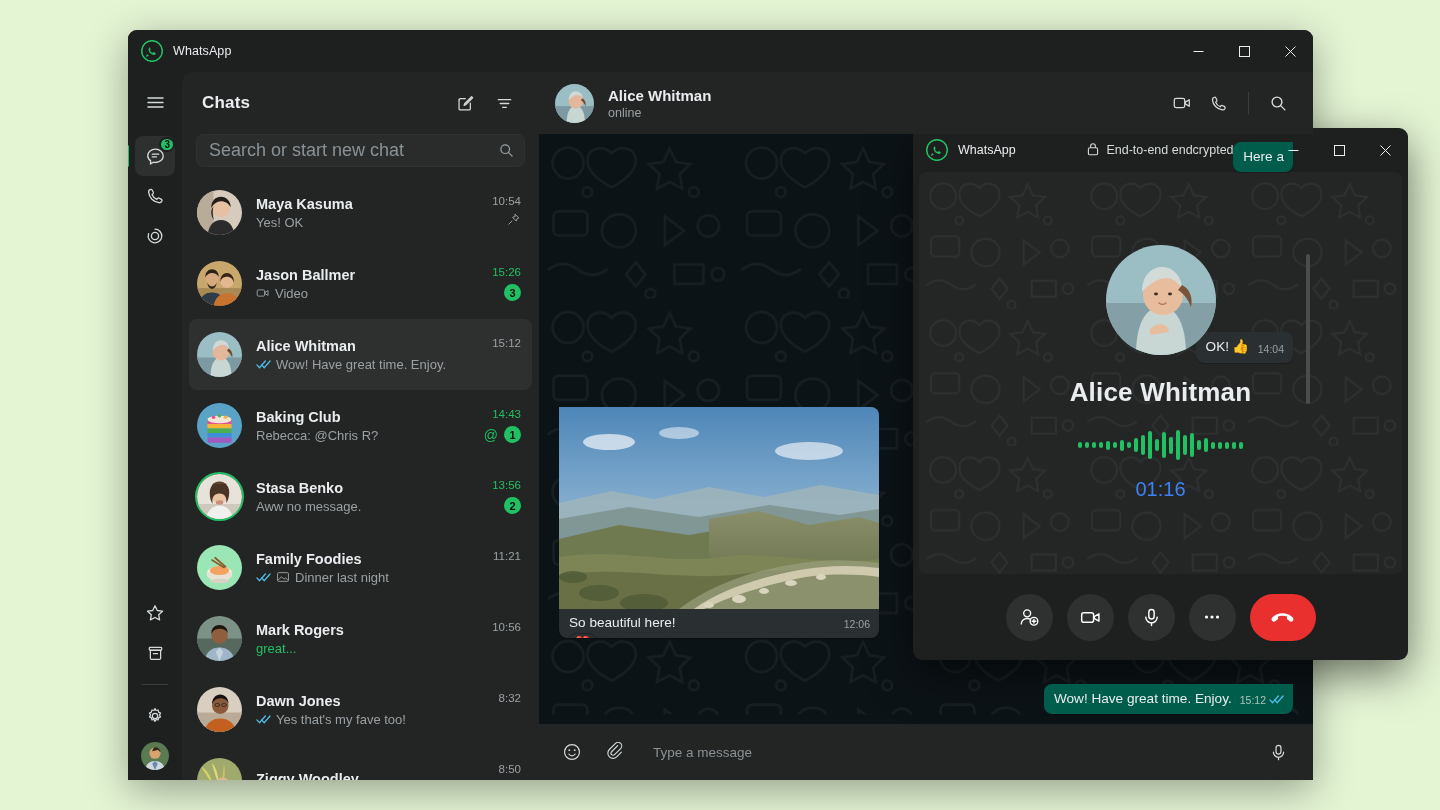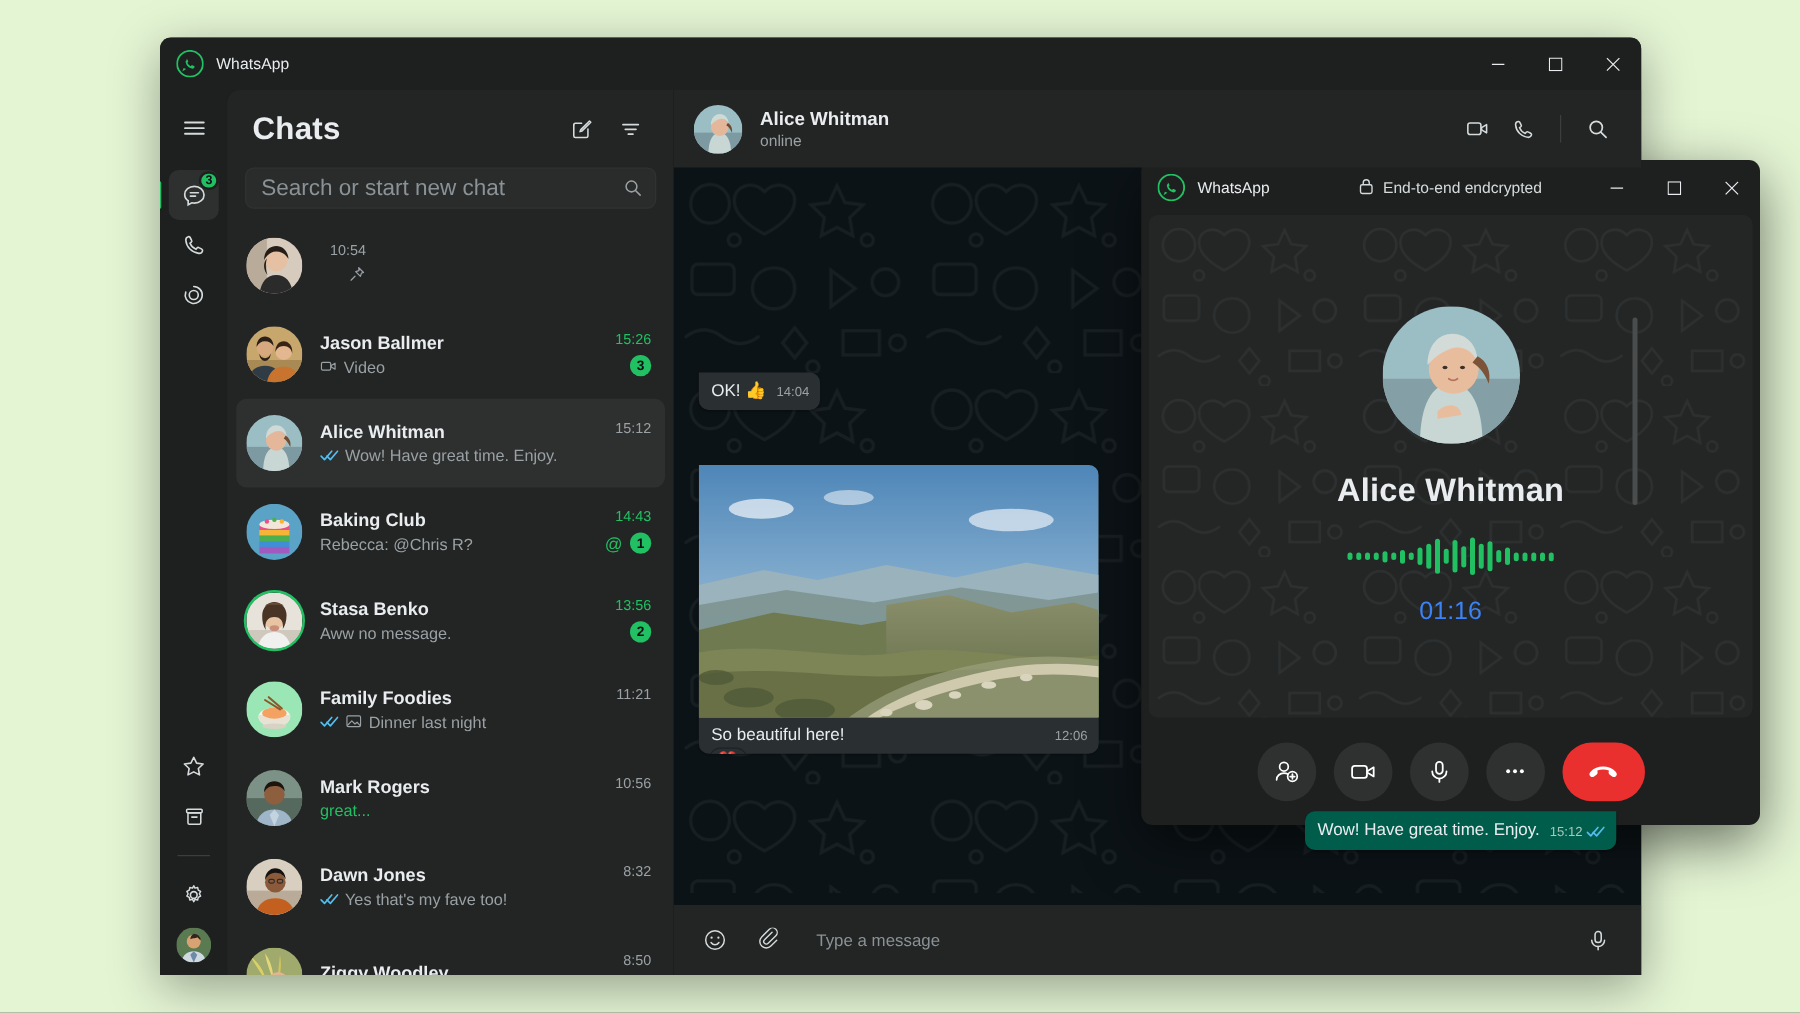--- a/index.html
+++ b/index.html
@@ -89,21 +89,21 @@
     background: #232424;
     border-radius: 10px 0 0 0;
     display: flex; flex-direction: column;
     min-height: 0;
   }
   #list-head {
     height: 62px; flex: 0 0 62px;
     display: flex; align-items: center; padding: 0 18px 0 20px;
   }
   #list-head .title {
-    font-size: 25px; font-weight: bold; color: #e9edef; letter-spacing: .2px;
+    font-size: 17px; font-weight: bold; color: #e9edef; letter-spacing: .2px;
   }
   #list-head .head-acts { margin-left: auto; display: flex; gap: 6px; }
   .ico-btn {
     width: 33px; height: 33px; border-radius: 50%;
     display: flex; align-items: center; justify-content: center;
     color: #d5dbdc; cursor: pointer;
   }
 
   #search-wrap { padding: 0 14px 10px 14px; }
   #search-box {
@@ -447,20 +447,26 @@
       <div id="chat-list">
           <div class="chat-row">
             <div class="chat-av"><svg viewBox="0 0 60 60" width="100%" height="100%">
                 <rect width="60" height="60" fill="#d6cbbd"></rect>
                 <rect x="0" y="0" width="22" height="60" fill="#b9ab9a"></rect>
                 <circle cx="32" cy="24" r="12" fill="#e6c0a2"></circle>
                 <path d="M19 24c0-10 6-15 13-15s13 6 13 14c-3-5-7-8-13-8s-10 4-13 9z" fill="#241d18"></path>
                 <path d="M22 22c-2 8-1 14 1 18-4-4-6-12-1-18z" fill="#241d18"></path>
                 <path d="M14 60c2-13 8-20 18-20s16 7 18 20z" fill="#2b2b2b"></path>
               </svg></div>
+            <div class="chat-mid">
+              <div class="chat-name">Maya Kasuma</div>
+              <div class="chat-msg">
+                <span>Yes! OK</span>
+              </div>
+            </div>
             <div class="chat-right">
               <span class="chat-time">10:54</span>
               <span class="chat-badges">
                 <span class="pin-ico"><svg width="15" height="15" viewBox="0 0 18 18">
                     <path d="M10.8 2.6l4.6 4.6-2 .6-1 3.1-4.5-4.5 3.1-1z" fill="none" stroke="currentColor" stroke-width="1.2" stroke-linejoin="round"></path>
                     <line x1="7.2" y1="10.8" x2="3.4" y2="14.6" stroke="currentColor" stroke-width="1.2" stroke-linecap="round"></line>
                   </svg></span>
               </span>
             </div>
           </div>
@@ -734,22 +740,29 @@
                 <circle cx="32" cy="12" r="1"></circle>
                 <circle cx="23" cy="33" r="1"></circle>
               </g>
             </pattern>
           </defs>
           <rect width="160" height="120" fill="url(#dood)"></rect>
         </svg>
 
         <div id="scroll-sliver"></div>
 
-
-        <div class="msg-line" style="margin-top:150px;">
+        <div class="msg-line out" style="margin-top:-6px;">
+          <div class="bubble out" style="opacity:1;">
+            <div class="row">
+                <span>Here a</span>
+              </div>
+          </div>
+        </div>
+
+        <div class="msg-line" style="margin-top:150px;justify-content:flex-end;">
           <div class="bubble in">
             <div class="row">
               <span>OK! 👍</span>
               <span class="meta">
                   <span>14:04</span>
                 </span>
             </div>
           </div>
         </div>
 

